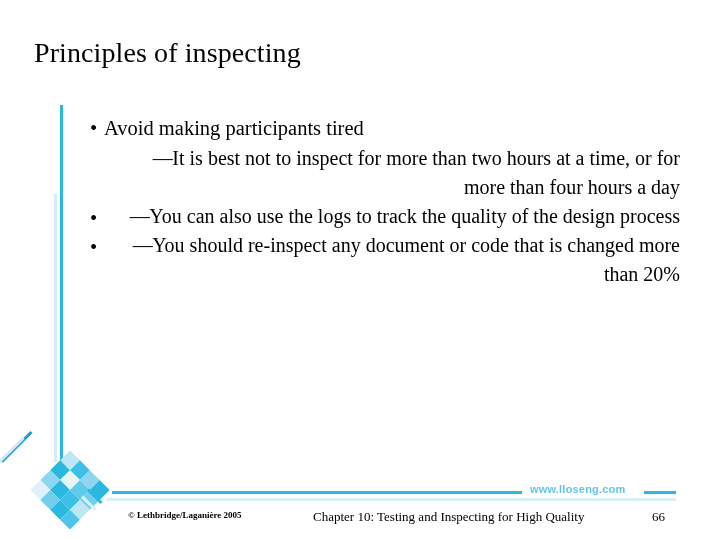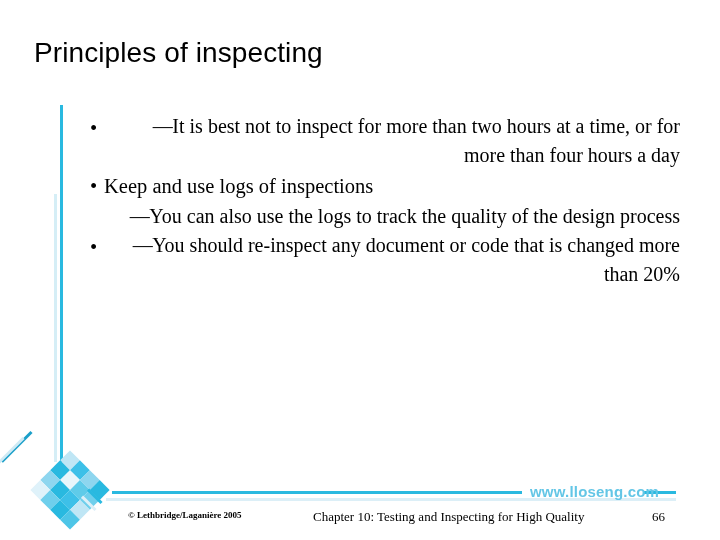--- a/index.html
+++ b/index.html
@@ -13,21 +13,21 @@
     position: relative;
     overflow: hidden;
     font-family: "Liberation Serif", "DejaVu Serif", serif;
   }
 
   
   .slide-title {
     position: absolute;
     left: 34px;
     top: 36px;
-    font-family: Liberation Sans, sans-serif;
+    font-family: Liberation Serif, serif;
     font-size: 28px;
     line-height: 34px;
     color: #000000;
     letter-spacing: 0.1px;
     white-space: nowrap;
   }
 
   
   .body-block {
     position: absolute;
@@ -165,21 +165,21 @@
     transform: rotate(-45deg);
     transform-origin: 50% 100%;
   }
 
   
   .site-url {
     position: absolute;
     left: 530px;
     top: 483px;
     font-family: "Liberation Sans", "DejaVu Sans", sans-serif;
-    font-size: 15px;
+    font-size: 11px;
     font-weight: bold;
     color: #63c6e6;
     letter-spacing: 0.2px;
     white-space: nowrap;
   }
   .copyright {
     position: absolute;
     left: 128px;
     top: 510px;
     font-size: 9px;
@@ -235,30 +235,30 @@
       <i style="background: rgb(41, 185, 224);"></i>
       <i style="background: rgb(78, 197, 231);"></i>
     </div>
 </div>
 
 <div class="body-block">
 
   <div class="bullet-group">
     <div class="bullet-l1">
       <span class="dot">•</span>
+      <span>Avoid making participants tired</span>
     </div>
     <div class="bullet-l2">
       <span class="dash">—</span><span>It is best not to inspect for more than two hours at a time, or for more than four hours a day</span>
     </div>
   </div>
 
   <div class="bullet-group">
     <div class="bullet-l1">
       <span class="dot">•</span>
-      <span>Keep and use logs of inspections</span>
     </div>
     <div class="bullet-l2">
       <span class="dash">—</span><span>You can also use the logs to track the quality of the design process</span>
     </div>
   </div>
 
   <div class="bullet-group">
     <div class="bullet-l1">
       <span class="dot">•</span>
     </div>

